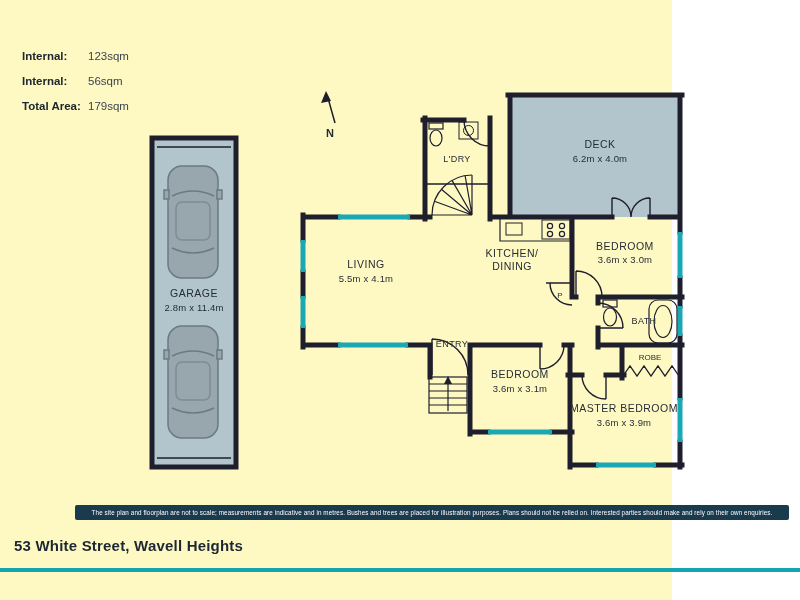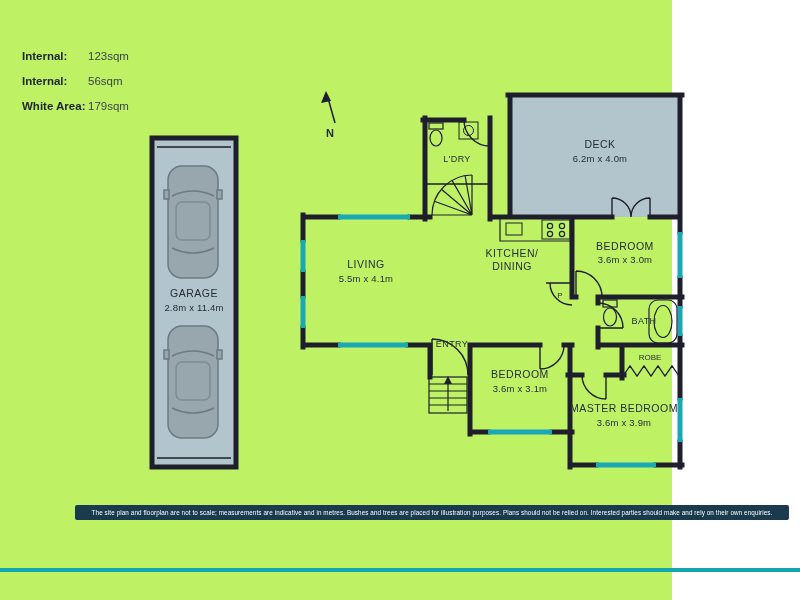--- a/index.html
+++ b/index.html
@@ -1,17 +1,17 @@
 <!DOCTYPE html>
 <html><head>
 <meta charset="utf-8">
 <style>
   html,body{margin:0;padding:0;width:800px;height:600px;background:#ffffff;overflow:hidden;
     font-family:"Liberation Sans", sans-serif;position:relative;}
-  .page{position:relative;width:672px;height:600px;background:#bef264;}
+  .page{position:relative;width:672px;height:600px;background:#fef9c3;}
 
   
   .legend{position:absolute;left:22px;top:50px;}
   .legend-row{display:flex;margin-bottom:13px;font-size:11.5px;line-height:12px;}
   .legend-label{font-weight:bold;color:#20262e;width:66px;}
   .legend-value{color:#3c434c;text-align:center;}
 
   
   .plan-svg{position:absolute;left:0;top:0;}
   .plan-svg text{font-family:"Liberation Sans", sans-serif;fill:#252c36;text-anchor:middle;}
@@ -36,21 +36,21 @@
   <div class="legend">
     <div class="legend-row">
       <span class="legend-label">Internal:</span>
       <span class="legend-value">123sqm</span>
     </div>
     <div class="legend-row">
       <span class="legend-label">Internal:</span>
       <span class="legend-value">56sqm</span>
     </div>
     <div class="legend-row">
-      <span class="legend-label">White Area:</span>
+      <span class="legend-label">Total Area:</span>
       <span class="legend-value">179sqm</span>
     </div>
   </div>
 
   <svg class="plan-svg" width="800" height="600" viewBox="0 0 800 600">
 
     <g>
       <rect x="510" y="95" width="170" height="122" fill="#b2c5cd"></rect>
     </g>
     <g>
@@ -195,15 +195,16 @@
     <text class="rn" x="624" y="412">MASTER BEDROOM</text>
     <text class="rd" x="624" y="426">3.6m x 3.9m</text>
 
     <text class="rn" x="194" y="297">GARAGE</text>
     <text class="rd" x="194" y="311">2.8m x 11.4m</text>
   </svg>
 
   <div class="disclaimer">
     <span>The site plan and floorplan are not to scale; measurements are indicative and in metres. Bushes and trees are placed for illustration purposes. Plans should not be relied on. Interested parties should make and rely on their own enquiries.</span>
   </div>
+  <div class="address">53 White Street, Wavell Heights</div>
   <div class="accent-rule"></div>
 
 </div>
 
 </body></html>

